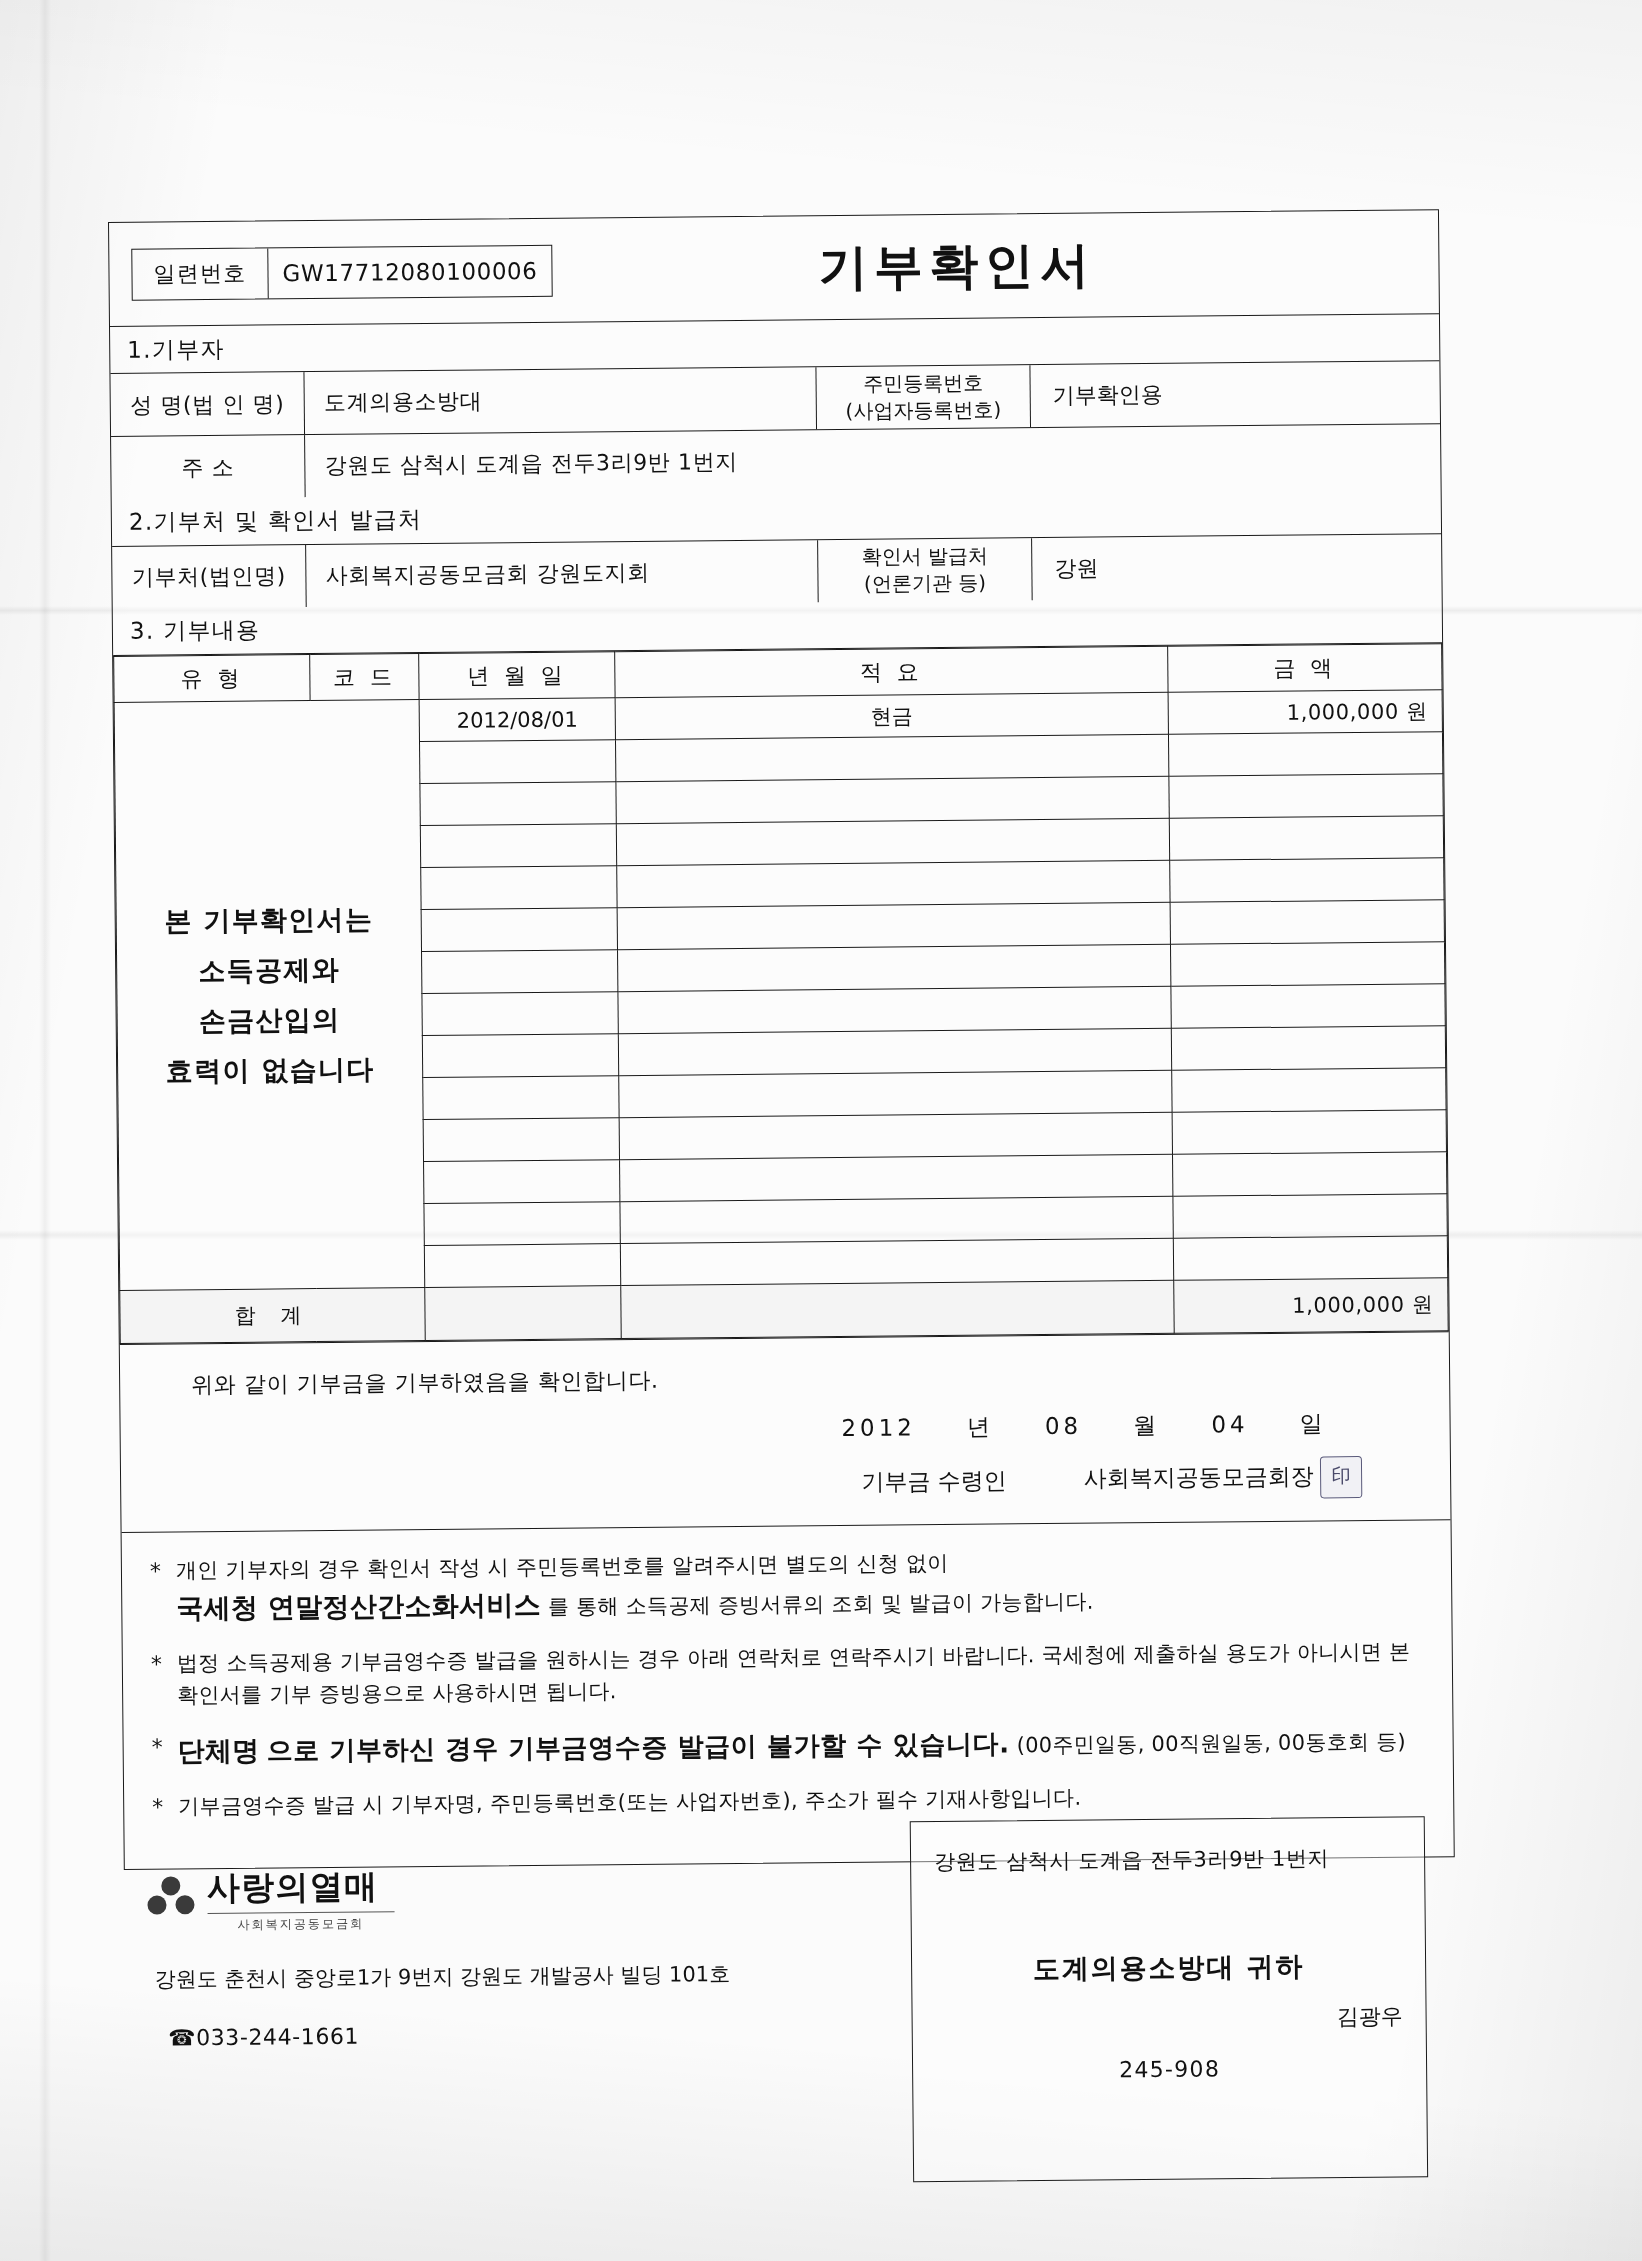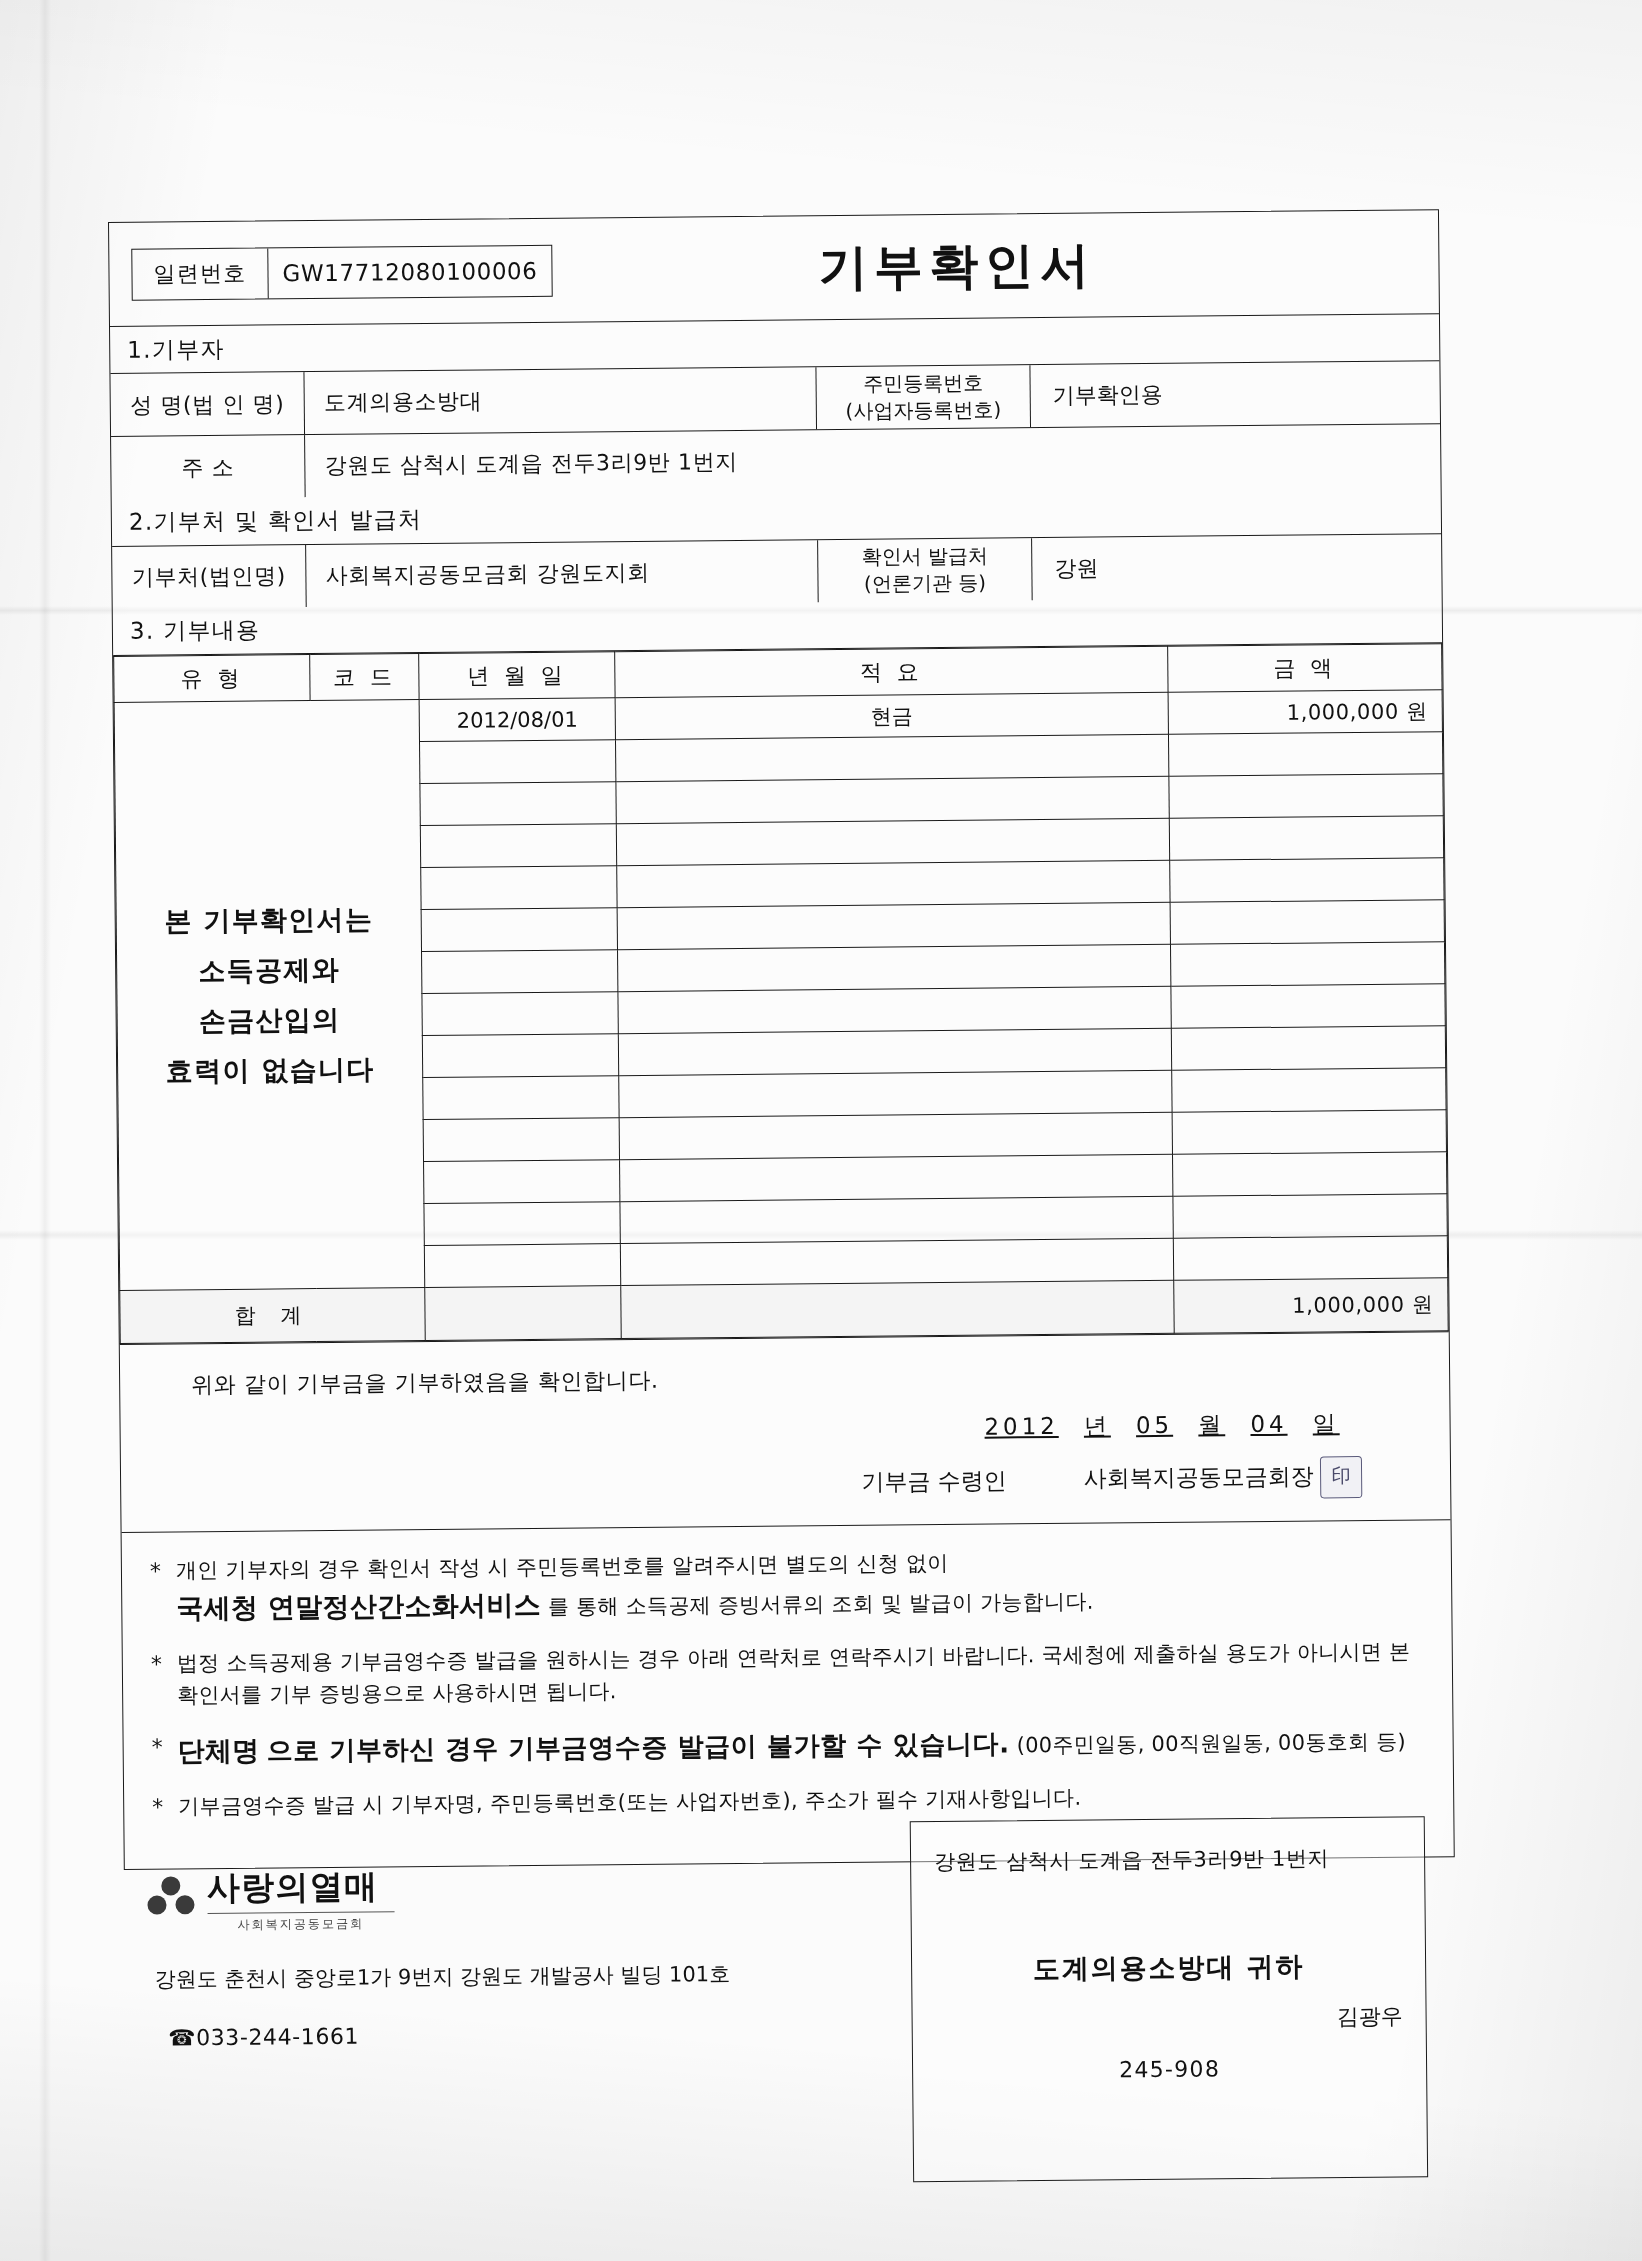--- a/index.html
+++ b/index.html
@@ -190,21 +190,21 @@
     padding: 9px 0 19.3px 32px;
     letter-spacing: 0.6px;
   }
   .date-line {
     text-align: right;
     font-size: 23px;
     letter-spacing: 3.9px;
     padding-right: 77px;
     padding-bottom: 17px;
   }
-  .date-line span { margin: 0 7px; text-decoration: underline; }
+  .date-line span { margin: 0 20px; }
   .sign-line {
     display: flex;
     justify-content: flex-end;
     align-items: center;
     font-size: 23px;
     padding-right: 62px;
     gap: 77px;
   }
   .seal {
     display: inline-block;
@@ -460,21 +460,21 @@
           <td class="amt">1,000,000 원</td>
         </tr>
       </tbody>
     </table>
 
     <div class="confirm">
       <div class="confirm-line">위와 같이 기부금을 기부하였음을 확인합니다.</div>
       <div class="date-line">
         <span>2012</span>
         <span>년</span>
-        <span>05</span>
+        <span>08</span>
         <span>월</span>
         <span>04</span>
         <span>일</span>
       </div>
       <div class="sign-line">
         <span>기부금 수령인</span>
         <span>
           <span>사회복지공동모금회장</span><span class="seal">印</span>
         </span>
       </div>

